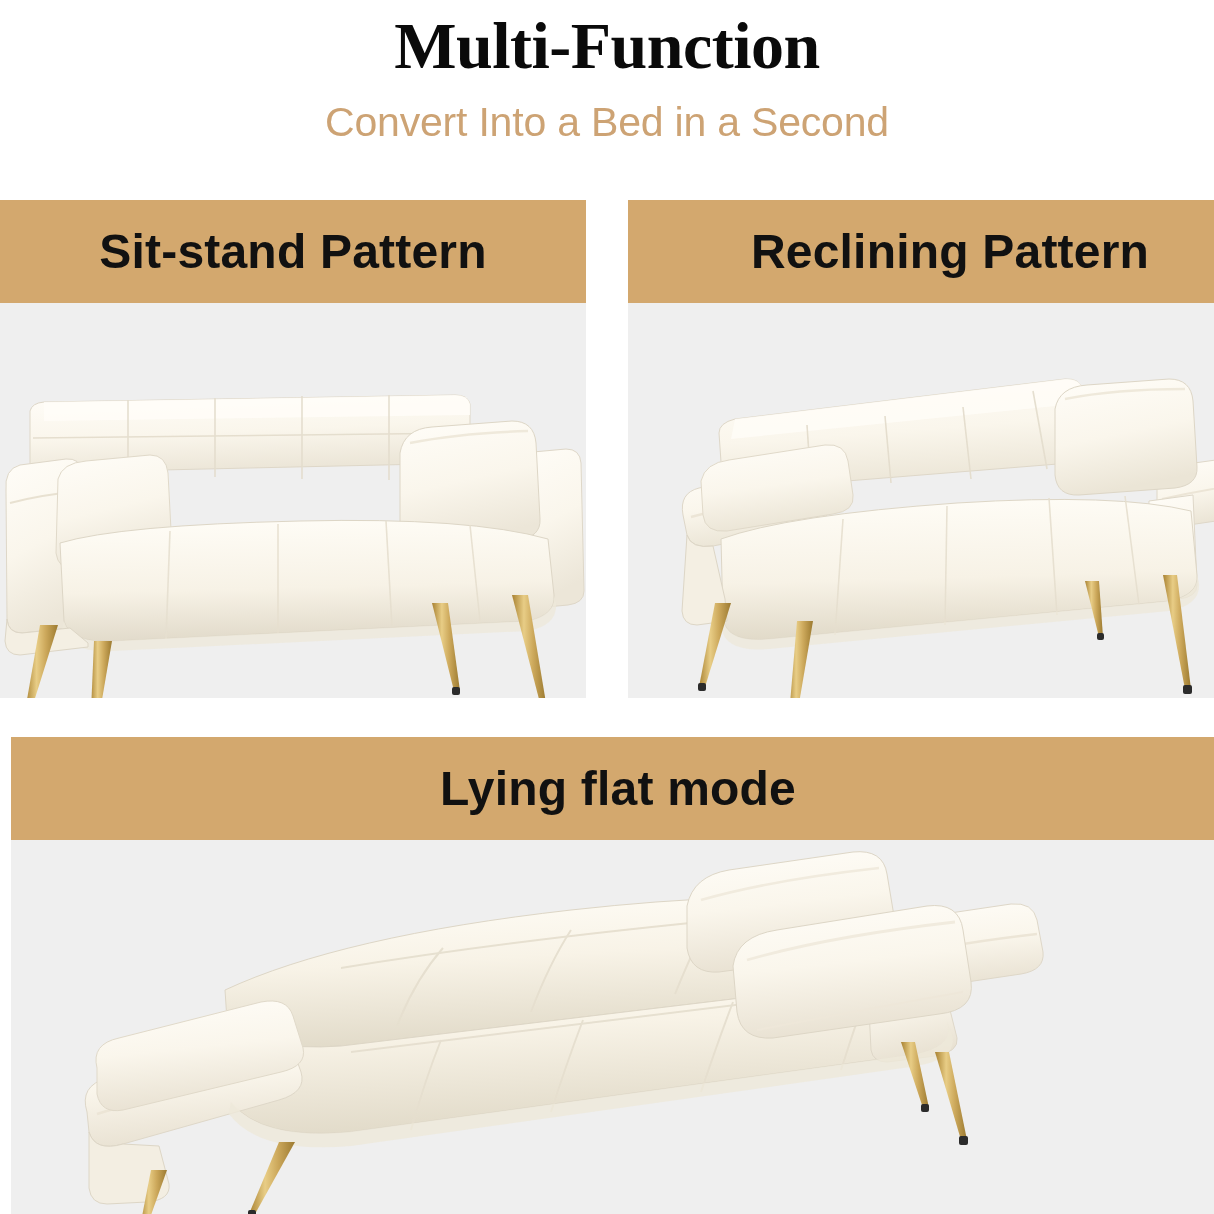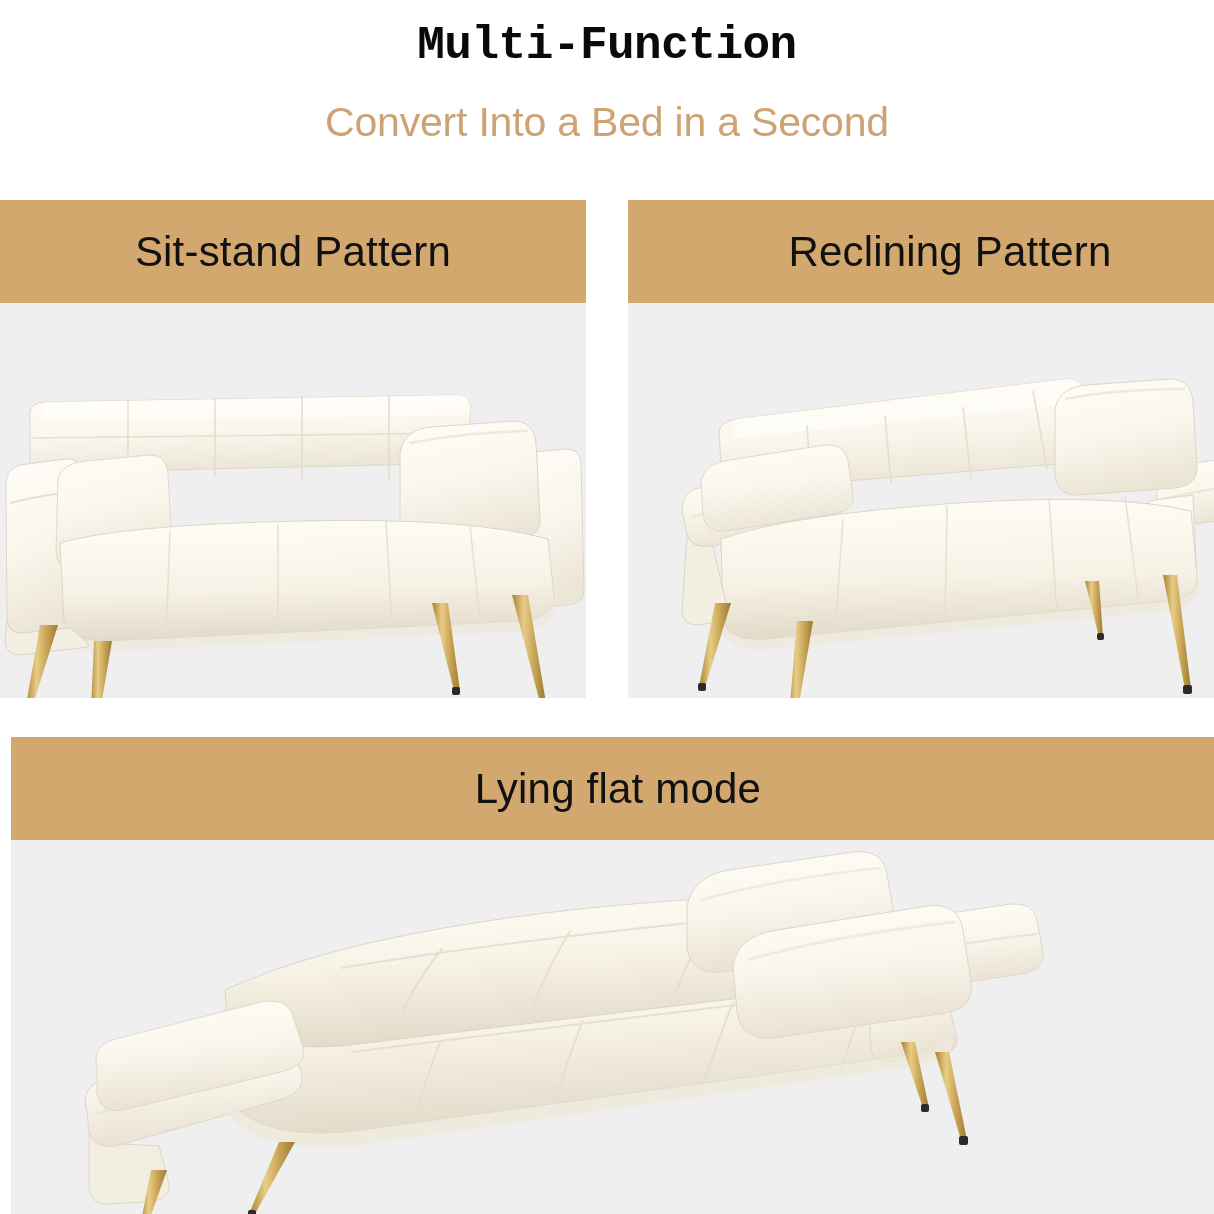--- a/index.html
+++ b/index.html
@@ -28,26 +28,26 @@
     position: absolute;
     top: 0;
     left: 0;
     width: 1214px;
     height: 196px;
     text-align: center;
   }
   .main-title {
     margin: 0;
     padding-top: 8px;
-    font-size: 46px;
+    font-size: 66px;
     line-height: 76px;
     font-weight: 700;
     letter-spacing: -0.5px;
     color: #0a0a0a;
-    font-family: Liberation Mono, monospace;
+    font-family: Liberation Serif, serif;
   }
   .sub-title {
     margin: 0;
     padding-top: 2px;
     font-size: 41px;
     line-height: 72px;
     font-weight: 400;
     letter-spacing: -0.2px;
     color: #cda374;
     font-family: "Liberation Sans", sans-serif;
@@ -61,23 +61,23 @@
   }
   .panel-head {
     background: #d3a86e;
     height: 103px;
     display: flex;
     align-items: center;
     justify-content: center;
     box-sizing: border-box;
   }
   .panel-head-text {
-    font-size: 42px;
+    font-size: 48px;
     line-height: 46px;
-    font-weight: 400;
+    font-weight: 700;
     color: #111111;
     letter-spacing: 0.2px;
   }
   .panel-body {
     position: relative;
     width: 100%;
     background: #efefef;
   }
 
   #panel-sit   { left: 0px;   top: 200px; width: 586px;  height: 498px; }

